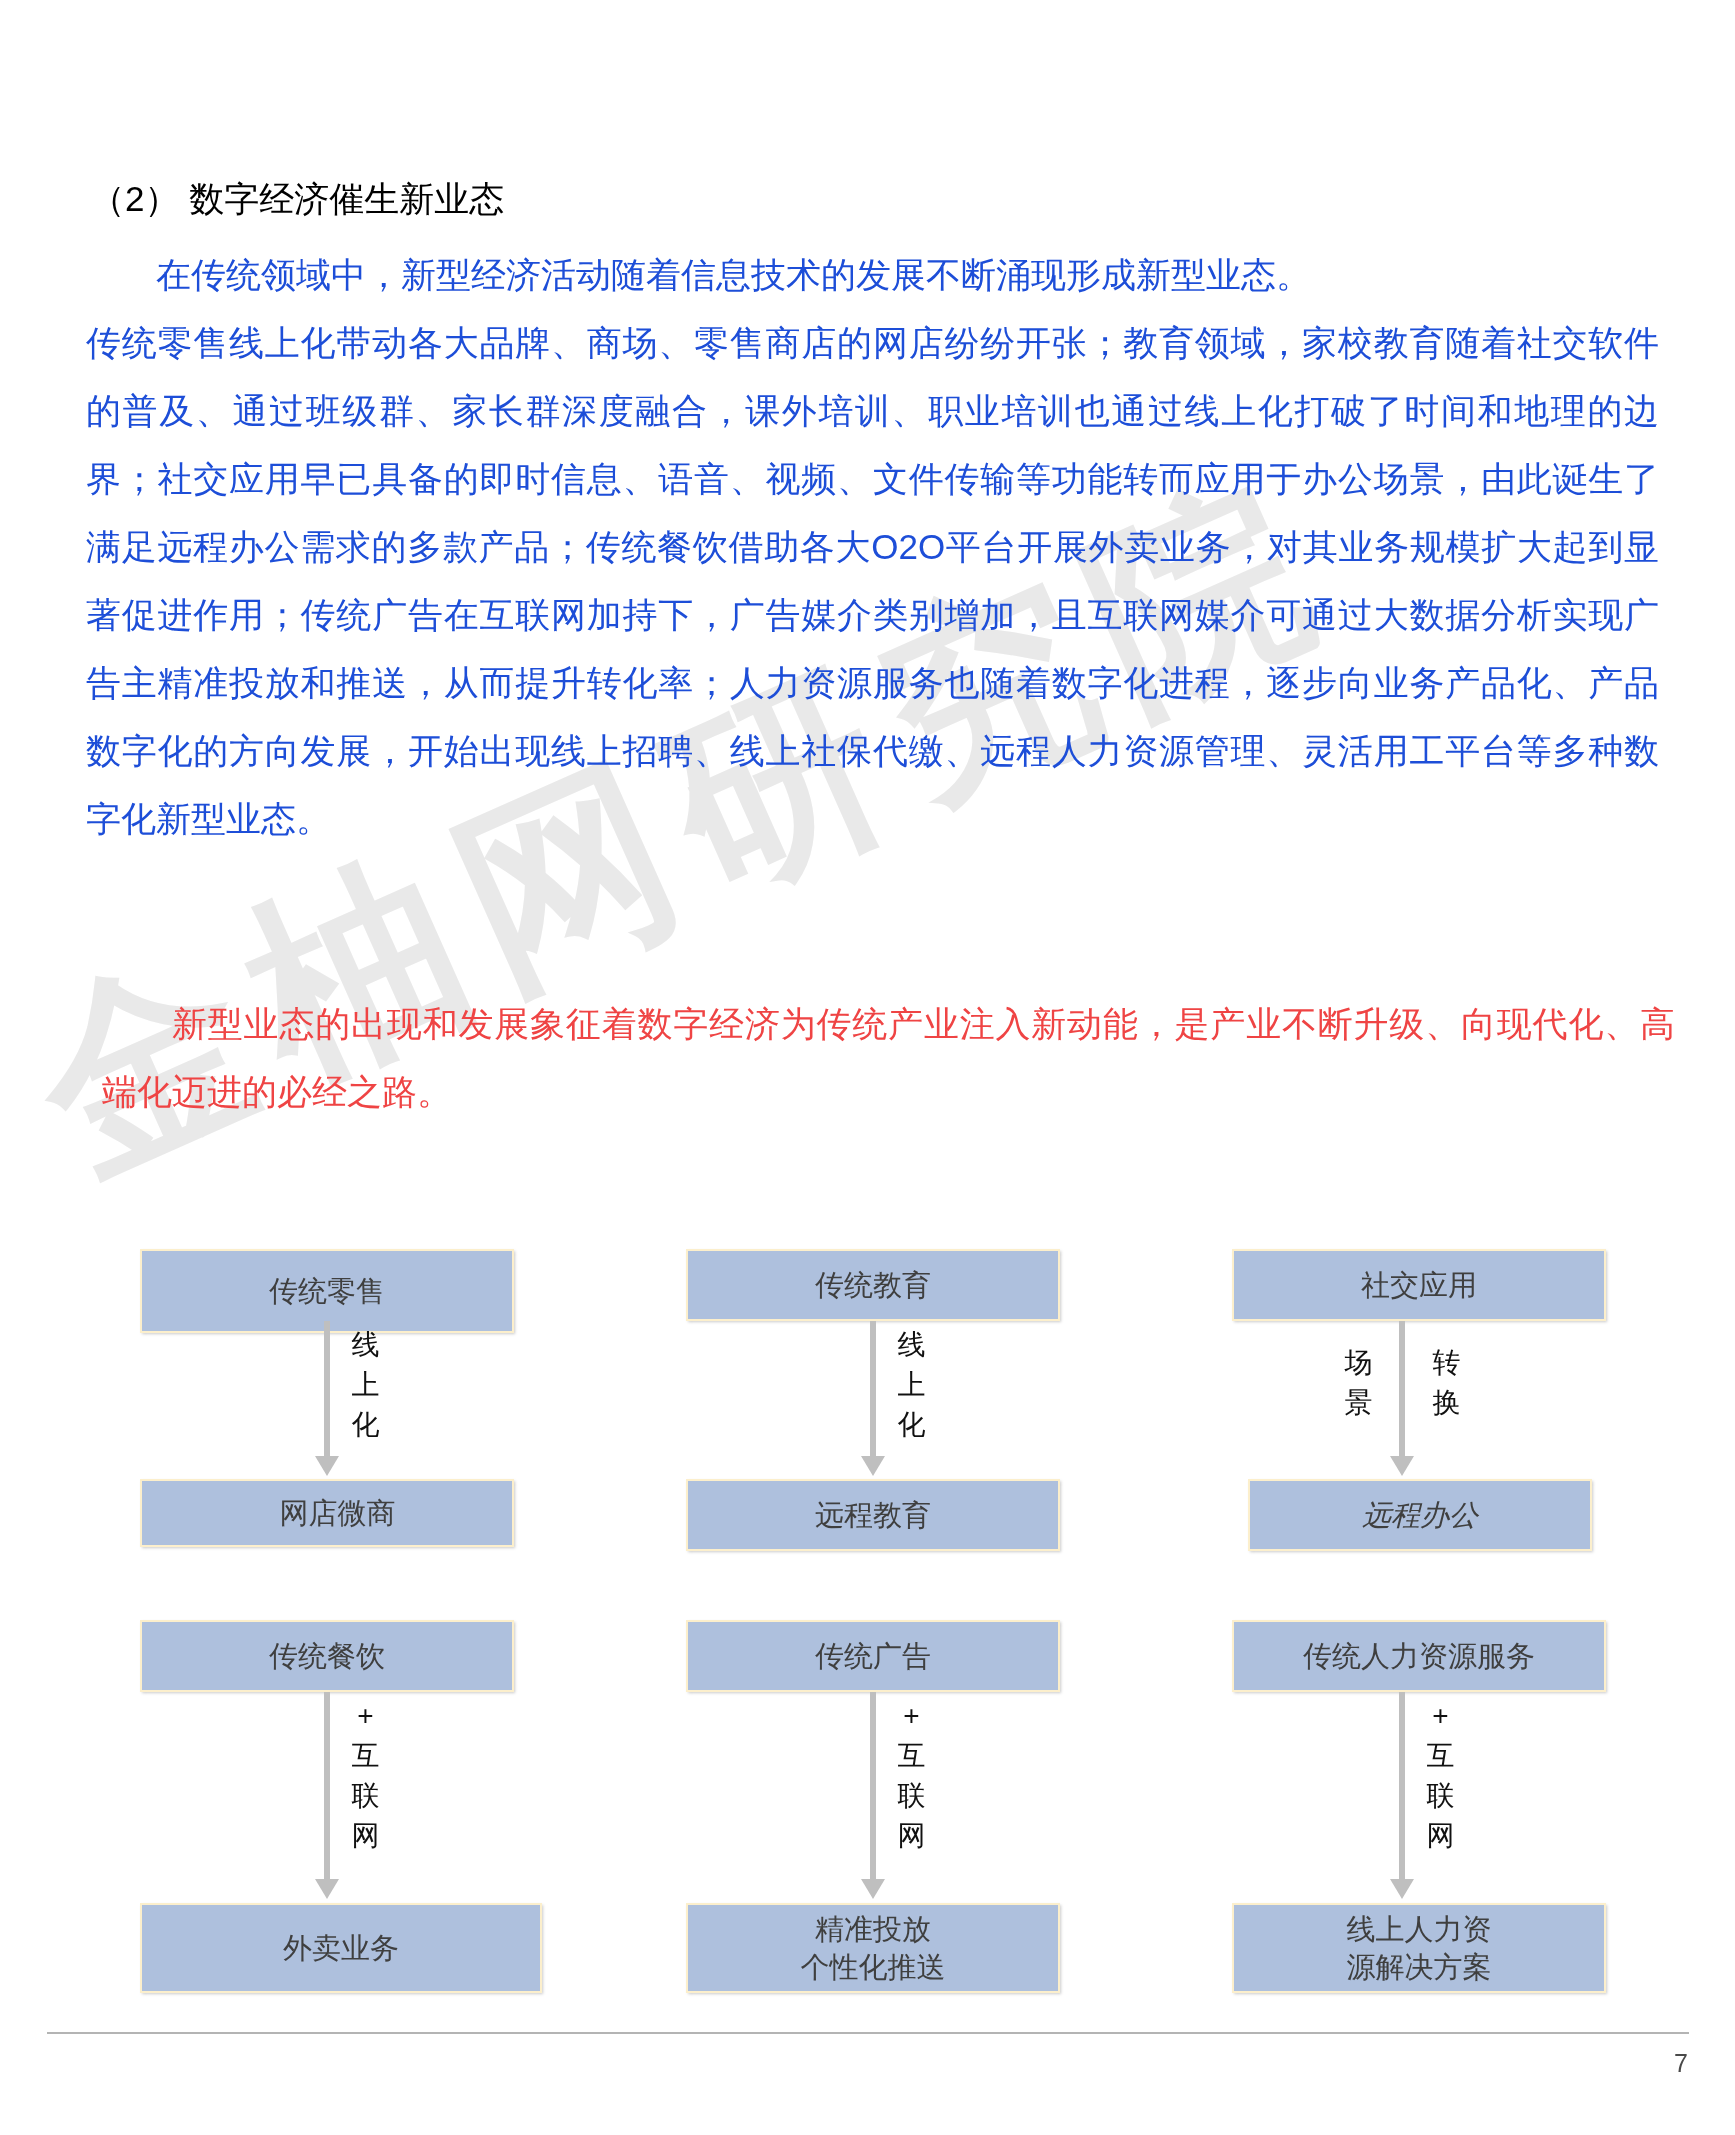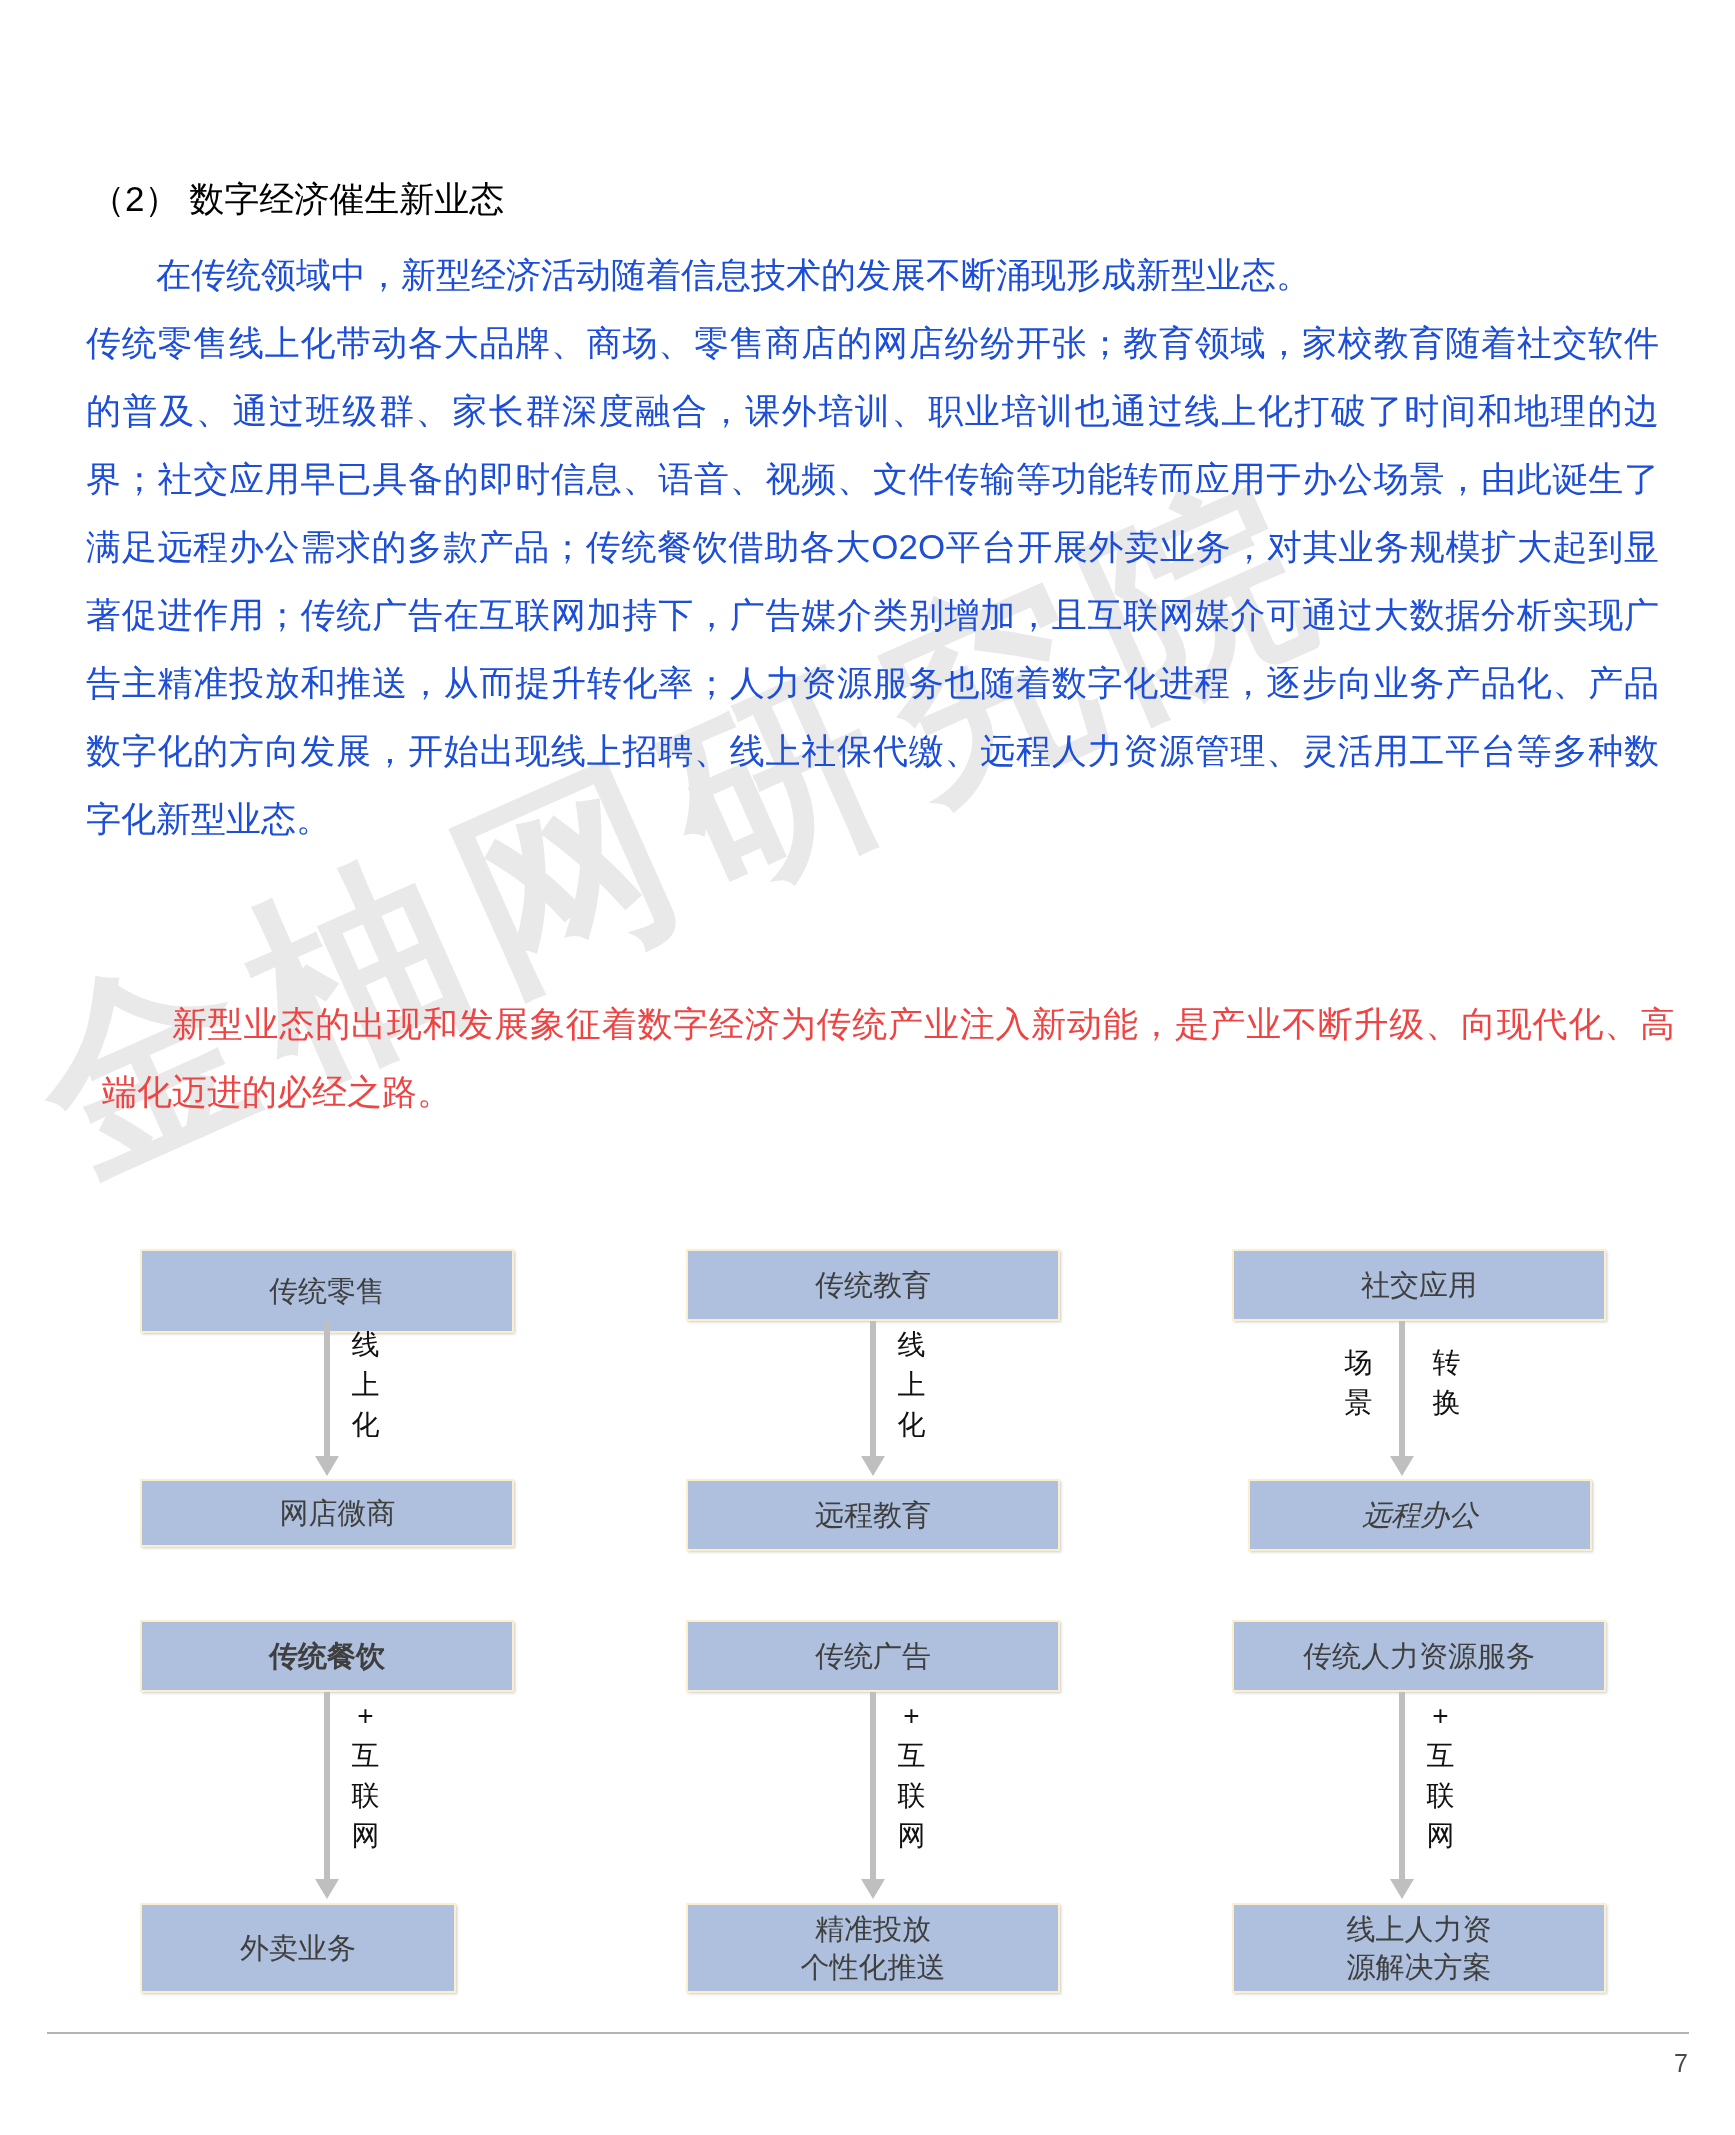--- a/index.html
+++ b/index.html
@@ -258,28 +258,28 @@
       <div class="arrow-line" style="left:167px; top:72px; height:137px;"></div>
       <div class="arrow-head" style="left:158px; top:207px;"></div>
       <div class="arrow-label" style="left:106px; top:94px;">场
 景</div>
       <div class="arrow-label" style="left:194px; top:94px;">转
 换</div>
       <div class="dbox" style="left:16px; top:230px; width:344px; height:72px;font-style:italic;">远程办公</div>
     </div>
 
     <div class="dgroup" style="left:140px; top:371px;">
-      <div class="dbox" style="left:0; top:0; width:374px; height:72px;font-weight:bold;">传统餐饮</div>
+      <div class="dbox" style="left:0; top:0; width:374px; height:72px;">传统餐饮</div>
       <div class="arrow-line" style="left:184px; top:72px; height:189px;"></div>
       <div class="arrow-head" style="left:175px; top:259px;"></div>
       <div class="arrow-label" style="left:205px; top:76px;">+
 互
 联
 网</div>
-      <div class="dbox" style="left:0; top:283px; width:316px; height:90px;">外卖业务</div>
+      <div class="dbox" style="left:0; top:283px; width:402px; height:90px;">外卖业务</div>
     </div>
 
     <div class="dgroup" style="left:686px; top:371px;">
       <div class="dbox" style="left:0; top:0; width:374px; height:72px;">传统广告</div>
       <div class="arrow-line" style="left:184px; top:72px; height:189px;"></div>
       <div class="arrow-head" style="left:175px; top:259px;"></div>
       <div class="arrow-label" style="left:205px; top:76px;">+
 互
 联
 网</div>

